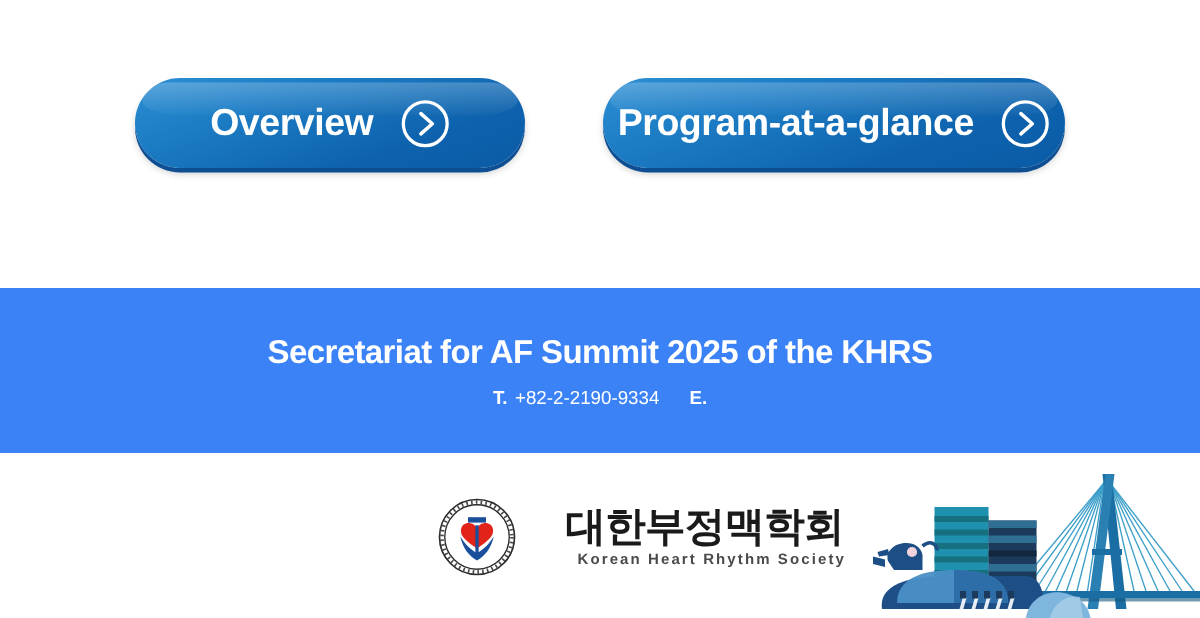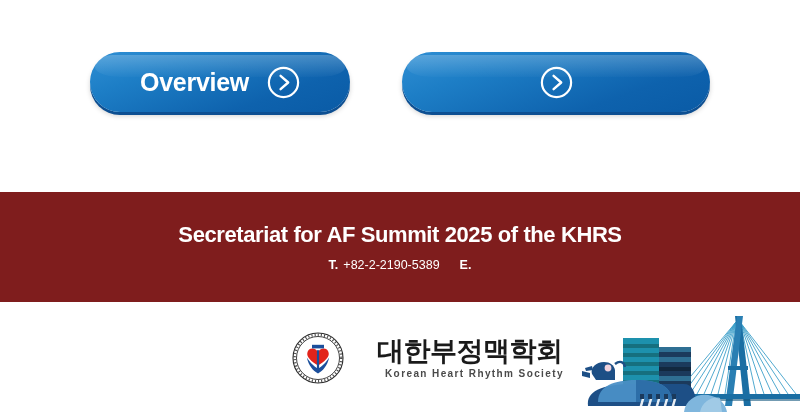--- a/index.html
+++ b/index.html
@@ -69,21 +69,21 @@
   }
   .cta-arrow svg { display: block; }
 
   
   .banner {
     position: absolute;
     left: 0;
     top: 192px;
     width: 800px;
     height: 110px;
-    background: #7f1d1d;
+    background: #3b82f6;
     display: flex;
     flex-direction: column;
     align-items: center;
     justify-content: center;
   }
   .banner-title {
     color: #ffffff;
     font-size: 22px;
     font-weight: bold;
     letter-spacing: -0.4px;
@@ -152,35 +152,36 @@
     <span class="cta-label">Overview</span>
     <span class="cta-arrow">
       <svg width="33" height="33" viewBox="0 0 33 33" aria-hidden="true">
         <circle cx="16.5" cy="16.5" r="14.6" fill="none" stroke="#ffffff" stroke-width="2.2"></circle>
         <polyline points="13.6,9.8 21.2,16.5 13.6,23.2" fill="none" stroke="#ffffff" stroke-width="2.4" stroke-linecap="round" stroke-linejoin="round"></polyline>
       </svg>
     </span>
   </div>
 
   <div class="cta-btn" id="btn-program">
+    <span class="cta-label">Program-at-a-glance</span>
     <span class="cta-arrow">
       <svg width="33" height="33" viewBox="0 0 33 33" aria-hidden="true">
         <circle cx="16.5" cy="16.5" r="14.6" fill="none" stroke="#ffffff" stroke-width="2.2"></circle>
         <polyline points="13.6,9.8 21.2,16.5 13.6,23.2" fill="none" stroke="#ffffff" stroke-width="2.4" stroke-linecap="round" stroke-linejoin="round"></polyline>
       </svg>
     </span>
   </div>
 
 </div>
 
 <div class="banner">
   <div class="banner-title">Secretariat for AF Summit 2025 of the KHRS</div>
   <div class="banner-contact">
     <span class="contact-key">T.</span>
-    <span>+82-2-2190-5389</span>
+    <span>+82-2-2190-9334</span>
     <span class="contact-gap"></span>
     <span class="contact-key">E.</span>
   </div>
 </div>
 
 <div class="logo-block">
   <span class="logo-emblem">
     <svg width="52" height="52" viewBox="0 0 52 52" aria-hidden="true">
       <circle cx="26" cy="26" r="25" fill="#ffffff" stroke="#2b2b2b" stroke-width="1.1"></circle>
       <circle cx="26" cy="26" r="21.5" fill="#ffffff" stroke="#2b2b2b" stroke-width="0.9"></circle>

